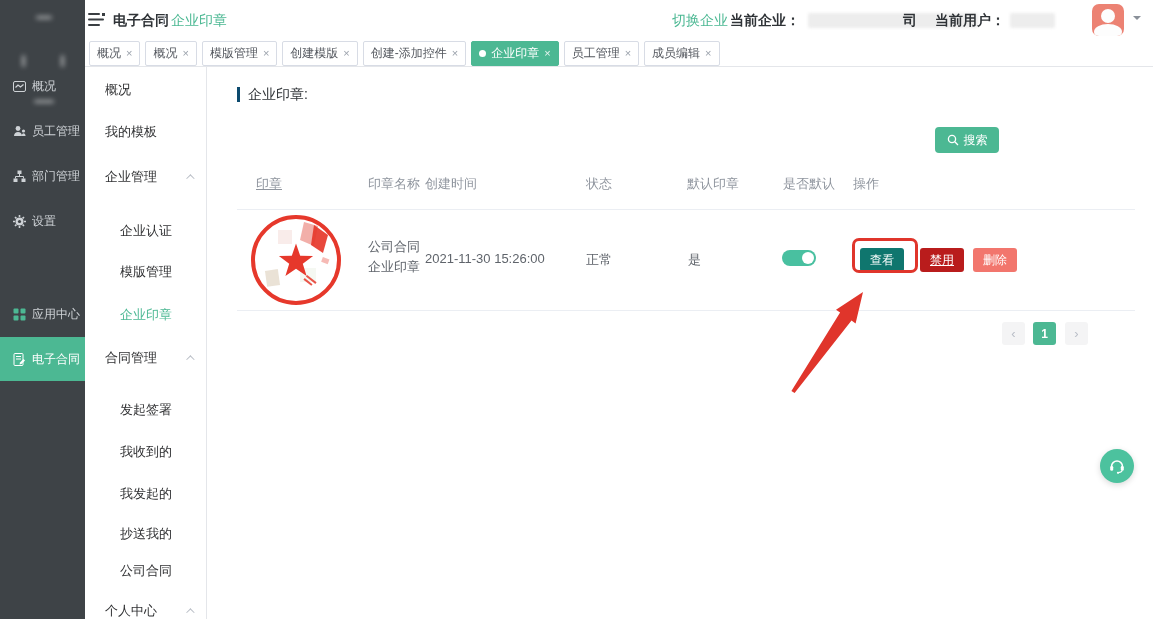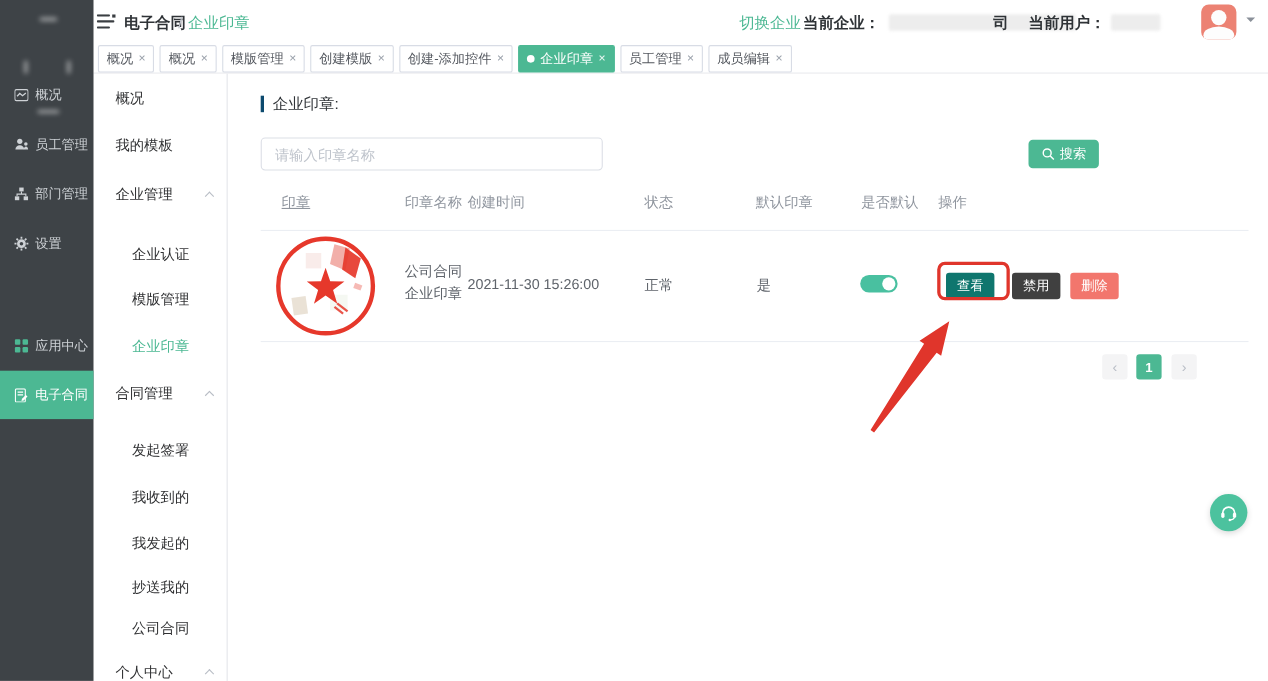--- a/index.html
+++ b/index.html
@@ -71,21 +71,21 @@
   .th { position:absolute; top:108px; font-size:13px; color:#8f959e; white-space:nowrap; }
   .divider { position:absolute; left:30px; width:898px; border-top:1px solid #ebeef3; }
   .cell { position:absolute; font-size:13px; color:#5f646b; white-space:nowrap; }
   .seal-wrap { position:absolute; left:41px; top:145px; width:96px; height:96px; }
   .toggle { position:absolute; left:575px; top:183px; width:34px; height:16px; border-radius:8px;
             background:#49c0a0; cursor:pointer; }
   .toggle .knob { position:absolute; right:2px; top:2px; width:12px; height:12px; border-radius:50%; background:#fff; }
   .row-btn { position:absolute; top:181px; height:24px; border:none; border-radius:3px; color:#fff;
              font-size:12px; cursor:pointer; font-family:inherit; }
   .btn-view   { left:653px; width:44px; background:#0f766e;font-family:Liberation Serif, serif; }
-  .btn-disable{ left:713px; width:44px; background:#404040; }
+  .btn-disable{ left:713px; width:44px; background:#b91c1c;text-decoration:underline; }
   .btn-delete { left:766px; width:44px; background:#f2766d; }
   .pg { position:absolute; top:255px; width:23px; height:23px; border-radius:3px; background:#f4f4f5;
         display:flex; align-items:center; justify-content:center; font-size:13px; color:#b9bec7; cursor:pointer; }
   .pg.cur { background:#4cb893; color:#fff; font-weight:bold; font-size:12px; }
 
   
   .anno-box { left:852px; top:238px; width:66px; height:35px; border:3px solid #e0352b; border-radius:7px; z-index:8; }
   .anno-arrow { left:770px; top:280px; z-index:8; }
   .float-help { left:1100px; top:449px; width:34px; height:34px; border-radius:50%; background:#4cc29e;
                 display:flex; align-items:center; justify-content:center; cursor:pointer; z-index:9;
@@ -270,21 +270,20 @@
     </div>
   <div class="snav" style="top:533px;">
     <span>个人中心</span>
     <span class="caret"></span>
     </div>
 </div>
 
 <div class="abs content">
   <div class="sec-title">企业印章:</div>
 
-  <input class="search-input" value="" placeholder="请输入印章名称" style="">
 
   <button class="btn btn-search">
     <svg width="12" height="12" viewBox="0 0 12 12">
       <circle cx="5" cy="5" r="3.6" fill="none" stroke="#fff" stroke-width="1.3"></circle>
       <line x1="7.8" y1="7.8" x2="11" y2="11" stroke="#fff" stroke-width="1.3"></line>
     </svg>
     <span>搜索</span>
   </button>
 
 

